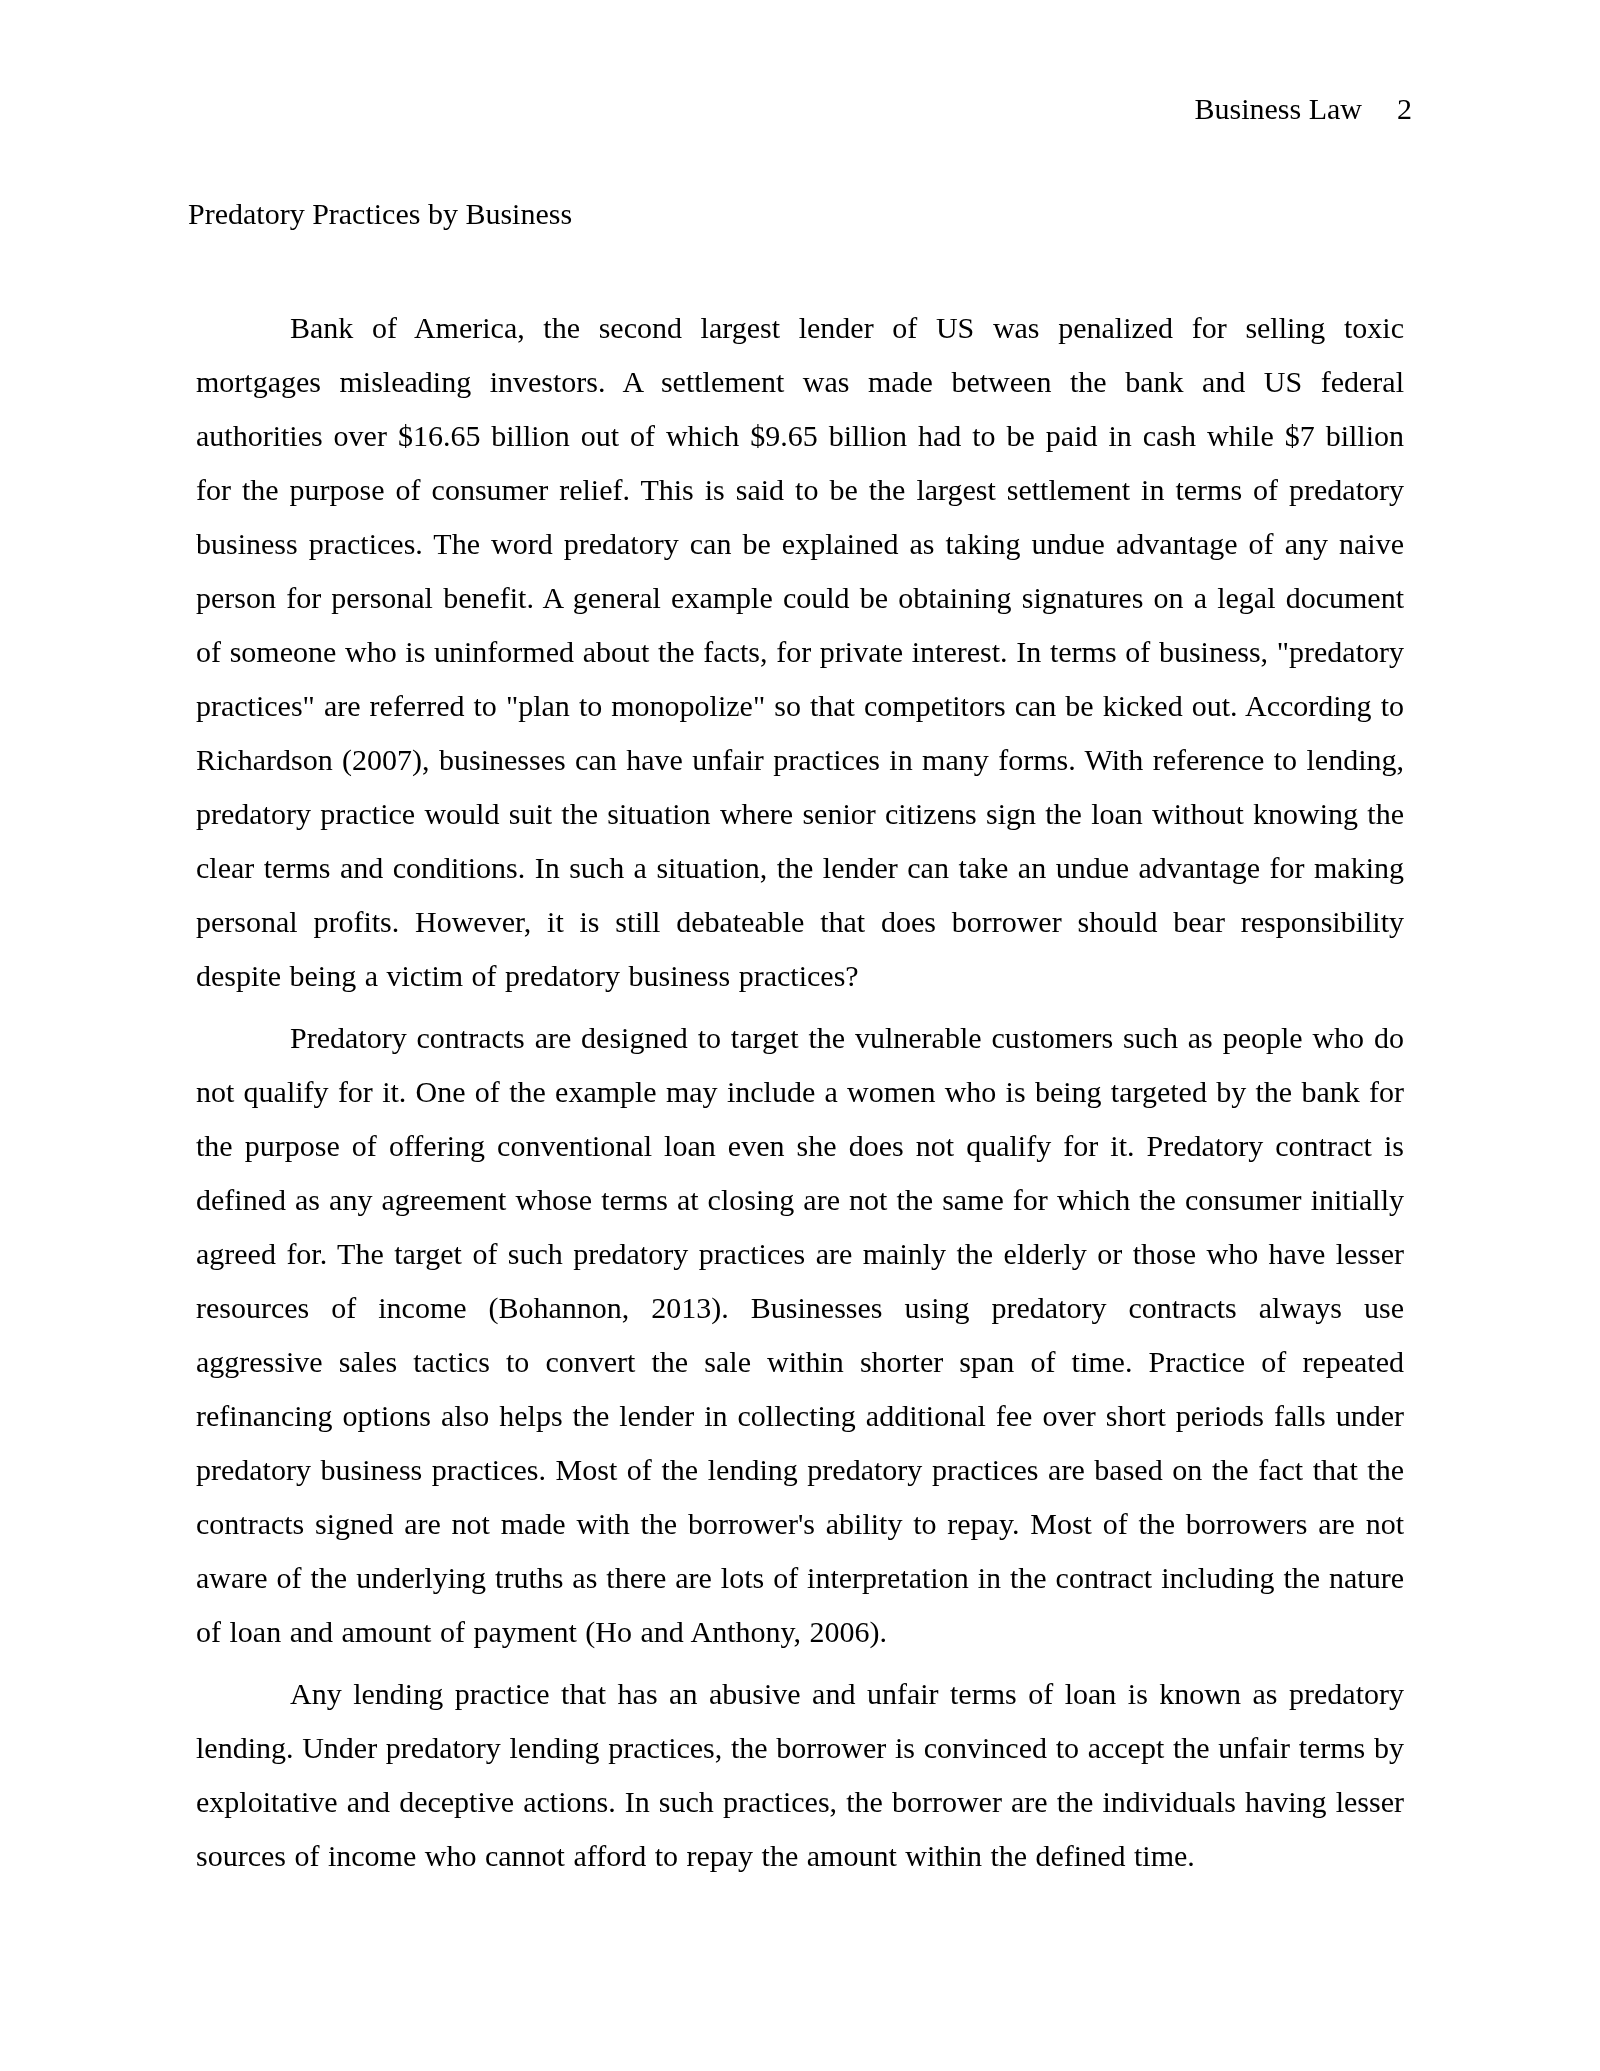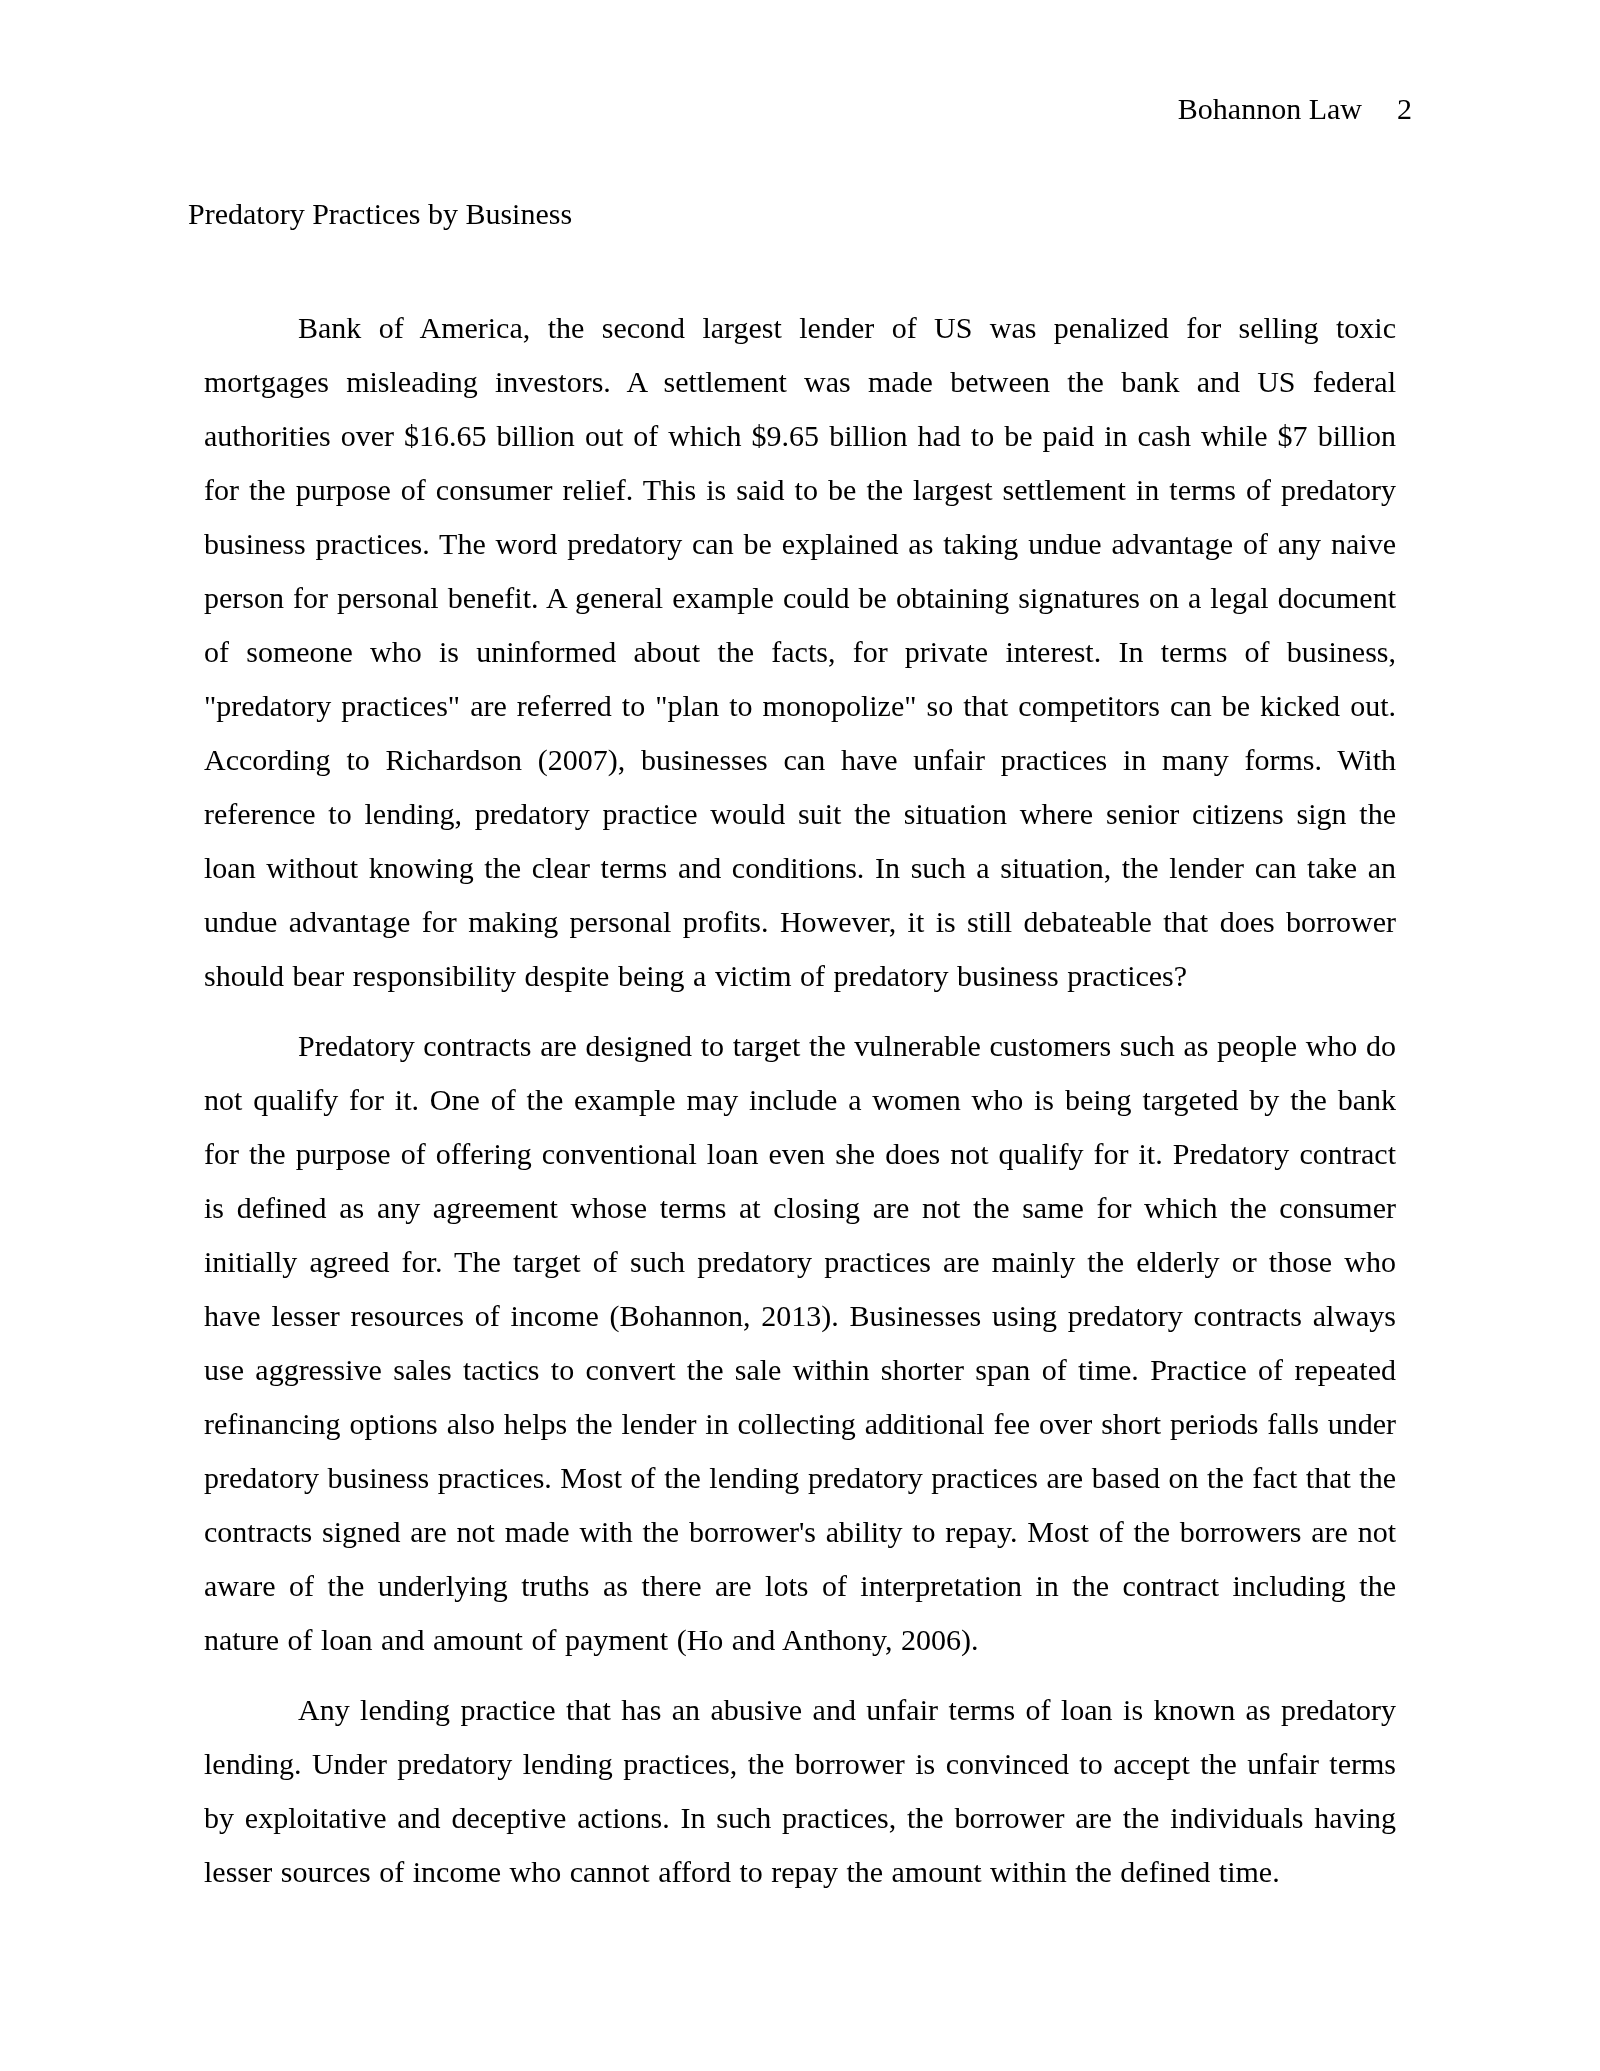--- a/index.html
+++ b/index.html
@@ -36,34 +36,34 @@
     left: 188px;
     width: 1224px;
   }
   .doc-title {
     line-height: 54px;
     margin: 0 0 60px 0;
     font-weight: normal;
     font-size: 30px;
   }
   .body-text p {
-    margin: 16px;
+    margin: 8px;
     text-align: justify;
     text-indent: 94px;
     line-height: 54px;
     word-spacing: 1px;
   }
 </style>
 </head>
 <body>
 
 <div class="page">
 
   <div class="running-header">
-    <span>Bohannon Law</span><span class="spacer"></span><span>2</span>
+    <span>Business Law</span><span class="spacer"></span><span>2</span>
   </div>
 
   <div class="content">
     <h1 class="doc-title">Predatory Practices by Business</h1>
 
     <div class="body-text">
       <p>Bank of America, the second largest lender of US was penalized for selling toxic mortgages misleading investors. A settlement was made between the bank and US federal authorities over $16.65 billion out of which $9.65 billion had to be paid in cash while $7 billion for the purpose of consumer relief. This is said to be the largest settlement in terms of predatory business practices. The word predatory can be explained as taking undue advantage of any naive person for personal benefit. A general example could be obtaining signatures on a legal document of someone who is uninformed about the facts, for private interest. In terms of business, "predatory practices" are referred to "plan to monopolize" so that competitors can be kicked out. According to Richardson (2007), businesses can have unfair practices in many forms. With reference to lending, predatory practice would suit the situation where senior citizens sign the loan without knowing the clear terms and conditions. In such a situation, the lender can take an undue advantage for making personal profits. However, it is still debateable that does borrower should bear responsibility despite being a victim of predatory business practices?</p>
       <p>Predatory contracts are designed to target the vulnerable customers such as people who do not qualify for it. One of the example may include a women who is being targeted by the bank for the purpose of offering conventional loan even she does not qualify for it. Predatory contract is defined as any agreement whose terms at closing are not the same for which the consumer initially agreed for. The target of such predatory practices are mainly the elderly or those who have lesser resources of income (Bohannon, 2013). Businesses using predatory contracts always use aggressive sales tactics to convert the sale within shorter span of time. Practice of repeated refinancing options also helps the lender in collecting additional fee over short periods falls under predatory business practices. Most of the lending predatory practices are based on the fact that the contracts signed are not made with the borrower's ability to repay. Most of the borrowers are not aware of the underlying truths as there are lots of interpretation in the contract including the nature of loan and amount of payment (Ho and Anthony, 2006).</p>
       <p>Any lending practice that has an abusive and unfair terms of loan is known as predatory lending. Under predatory lending practices, the borrower is convinced to accept the unfair terms by exploitative and deceptive actions. In such practices, the borrower are the individuals having lesser sources of income who cannot afford to repay the amount within the defined time.</p>
     </div>

